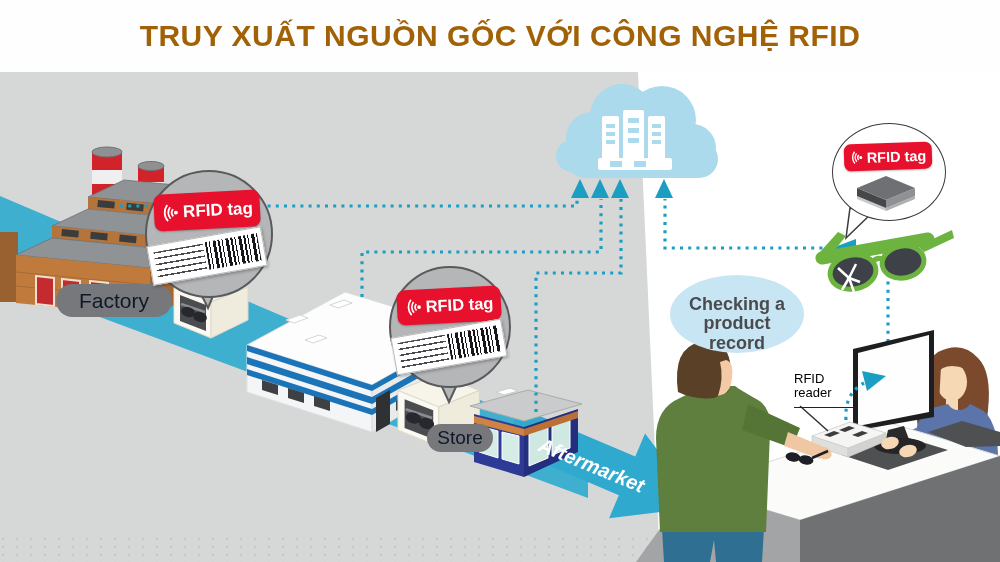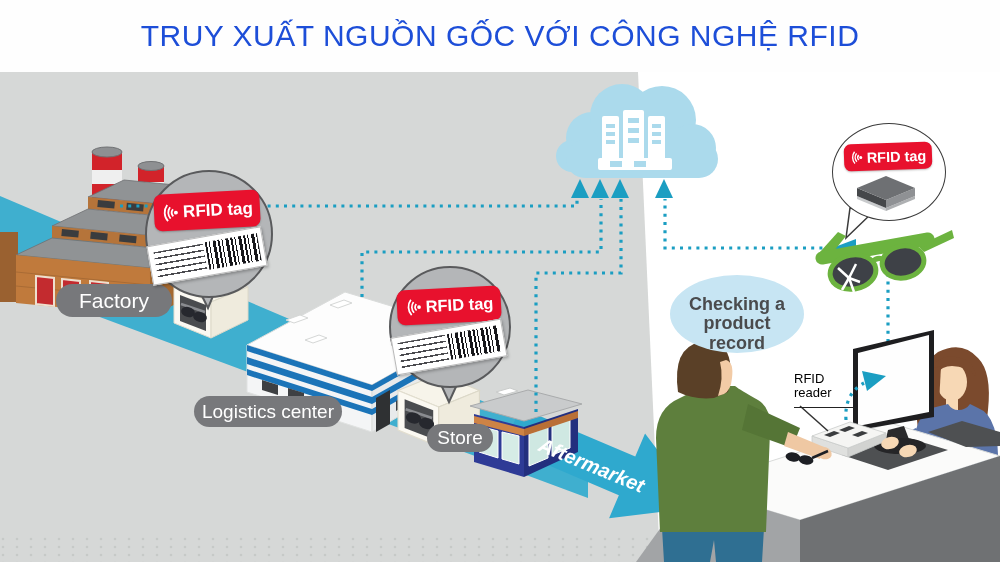--- a/index.html
+++ b/index.html
@@ -1,23 +1,23 @@
 <!DOCTYPE html>
 <html><head>
 <meta charset="utf-8">
 <style>
   html,body{margin:0;padding:0;background:#e9e9e9;}
   .stage{position:relative;width:1000px;height:562px;overflow:hidden;background:#ffffff;
          font-family:"Liberation Sans","DejaVu Sans",sans-serif;}
   .header{position:absolute;top:0;left:0;width:1000px;height:72px;background:#fefefe;
           display:flex;align-items:center;justify-content:center;z-index:5;}
-  .title{color:#1d4ed8;font-size:30px;font-weight:400;letter-spacing:.5px;white-space:nowrap;text-align:center;}
+  .title{color:#a16207;font-size:30px;font-weight:700;letter-spacing:.5px;white-space:nowrap;text-align:center;}
   svg.scene{position:absolute;top:0;left:0;z-index:1;}
 
-  .pill{position:absolute;z-index:6;background:#77787B;color:#ffffff;border-radius:18px;
+  .pill{position:absolute;z-index:6;background:#77787B;color:#0f172a;border-radius:18px;
         display:flex;align-items:center;justify-content:center;white-space:nowrap;}
   .pill-factory{left:56px;top:284px;width:116px;height:33px;font-size:21px;}
   .pill-logistics{left:194px;top:396px;width:148px;height:31px;font-size:19px;}
   .pill-store{left:427px;top:424px;width:66px;height:28px;font-size:19px;}
 
   .aftermarket{position:absolute;z-index:6;left:516px;top:454px;width:150px;height:26px;
         color:#fff;font-size:20px;font-weight:800;font-style:italic;text-align:center;
         transform:rotate(22.5deg);}
 
   .callout{position:absolute;z-index:7;border-radius:50%;}
@@ -283,23 +283,20 @@
           <line x1="849" y1="278" x2="842" y2="290"></line>
         <line x1="849" y1="278" x2="854" y2="292"></line>
       </g>
       <circle cx="849" cy="278" r="2.2" fill="#fff"></circle>
     </g>
   </svg>
 
   <div class="pill pill-factory">
     <span>Factory</span>
   </div>
-  <div class="pill pill-logistics">
-    <span>Logistics center</span>
-  </div>
   <div class="pill pill-store">
     <span>Store</span>
   </div>
 
   <div class="aftermarket">Aftermarket</div>
 
   <div class="callout callout-factory">
     <div class="tag-pill">
       <svg width="18" height="22" viewBox="0 0 20 22">
         <g stroke="#fff" stroke-width="2" fill="none">

